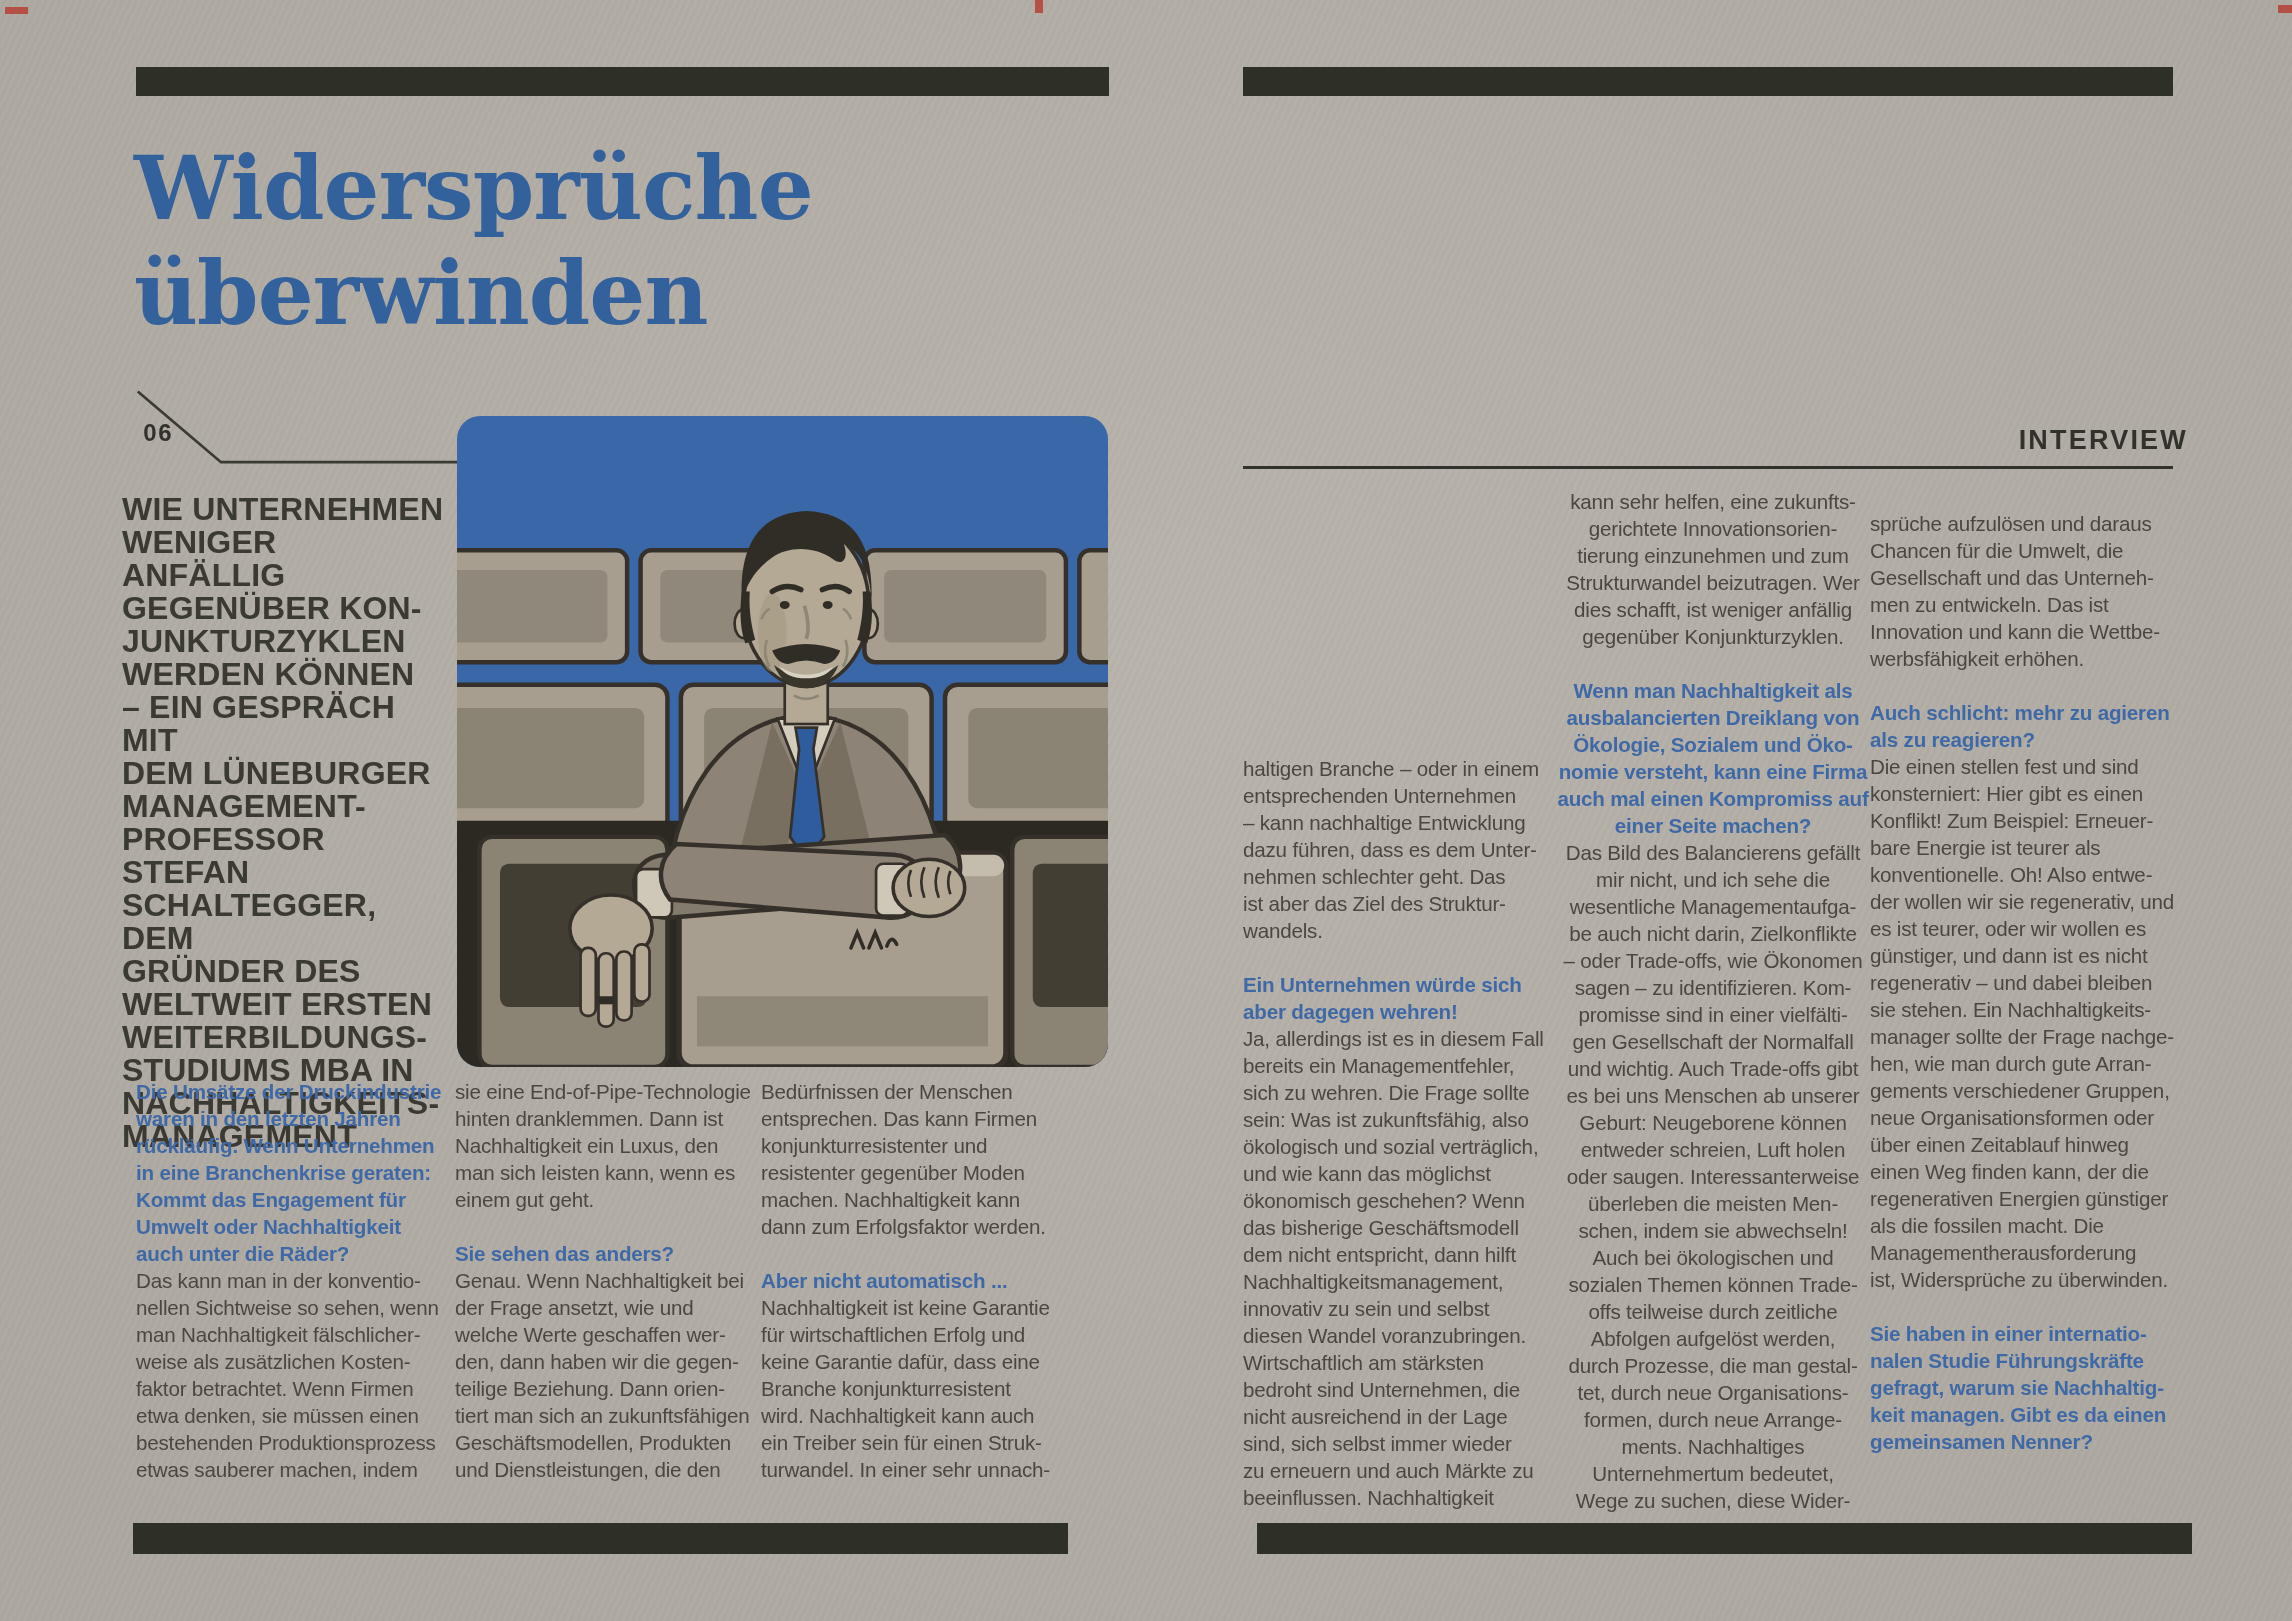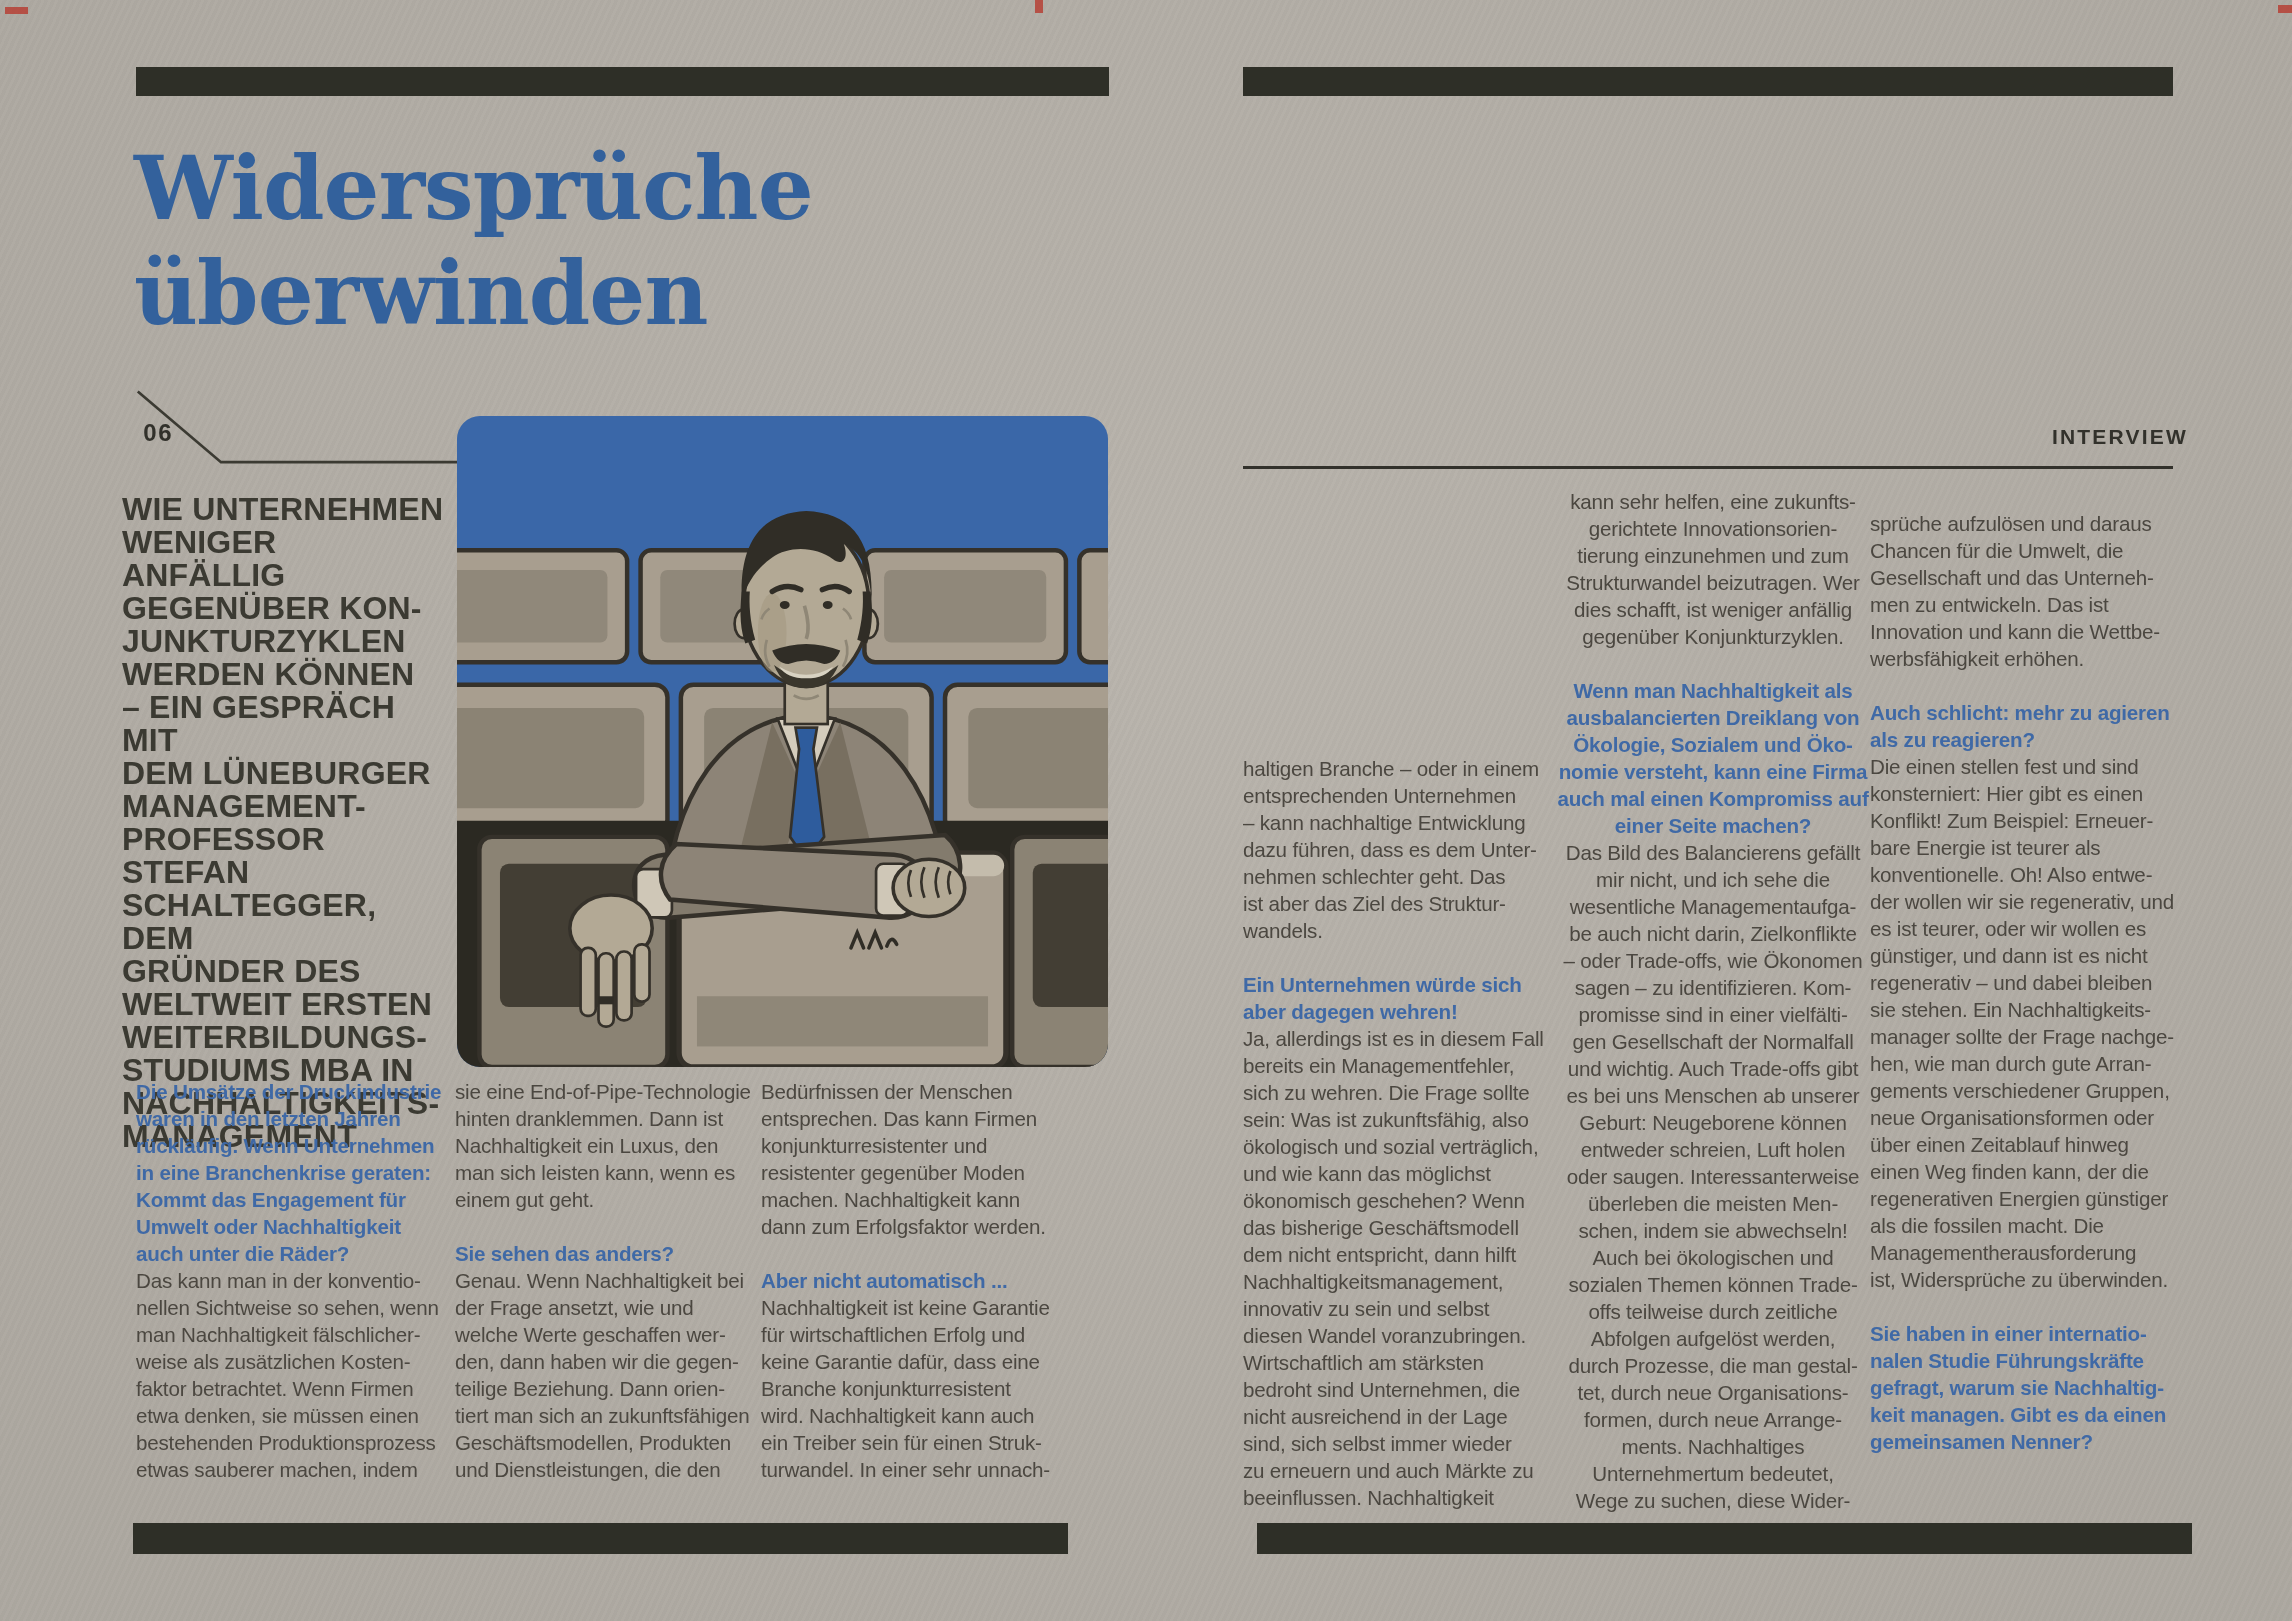--- a/index.html
+++ b/index.html
@@ -65,21 +65,21 @@
   .col-r2{left:1557px;top:488px;text-align:center;}
   .col-r3{left:1870px;top:510px;}
   .pullquote{
     position:absolute;left:1243px;top:507px;width:573px;
     font-family:"DejaVu Serif", serif;font-weight:bold;
     font-size:37px;line-height:49px;color:var(--title-blue);
     white-space:pre-line;
   }
   .kicker{
     position:absolute;right:120px;top:425px;width:358px;
-    text-align:right;font-size:21px;font-weight:bold;
+    text-align:right;font-size:27px;font-weight:bold;
     letter-spacing:2.2px;color:var(--ink);
   }
   .kicker-rule{
     position:absolute;left:1243px;top:466px;width:930px;height:2.7px;
     background:var(--ink);
   }
   .corner-line{position:absolute;left:136px;top:376px;width:340px;height:99px;}
 </style>
 </head>
 <body>

